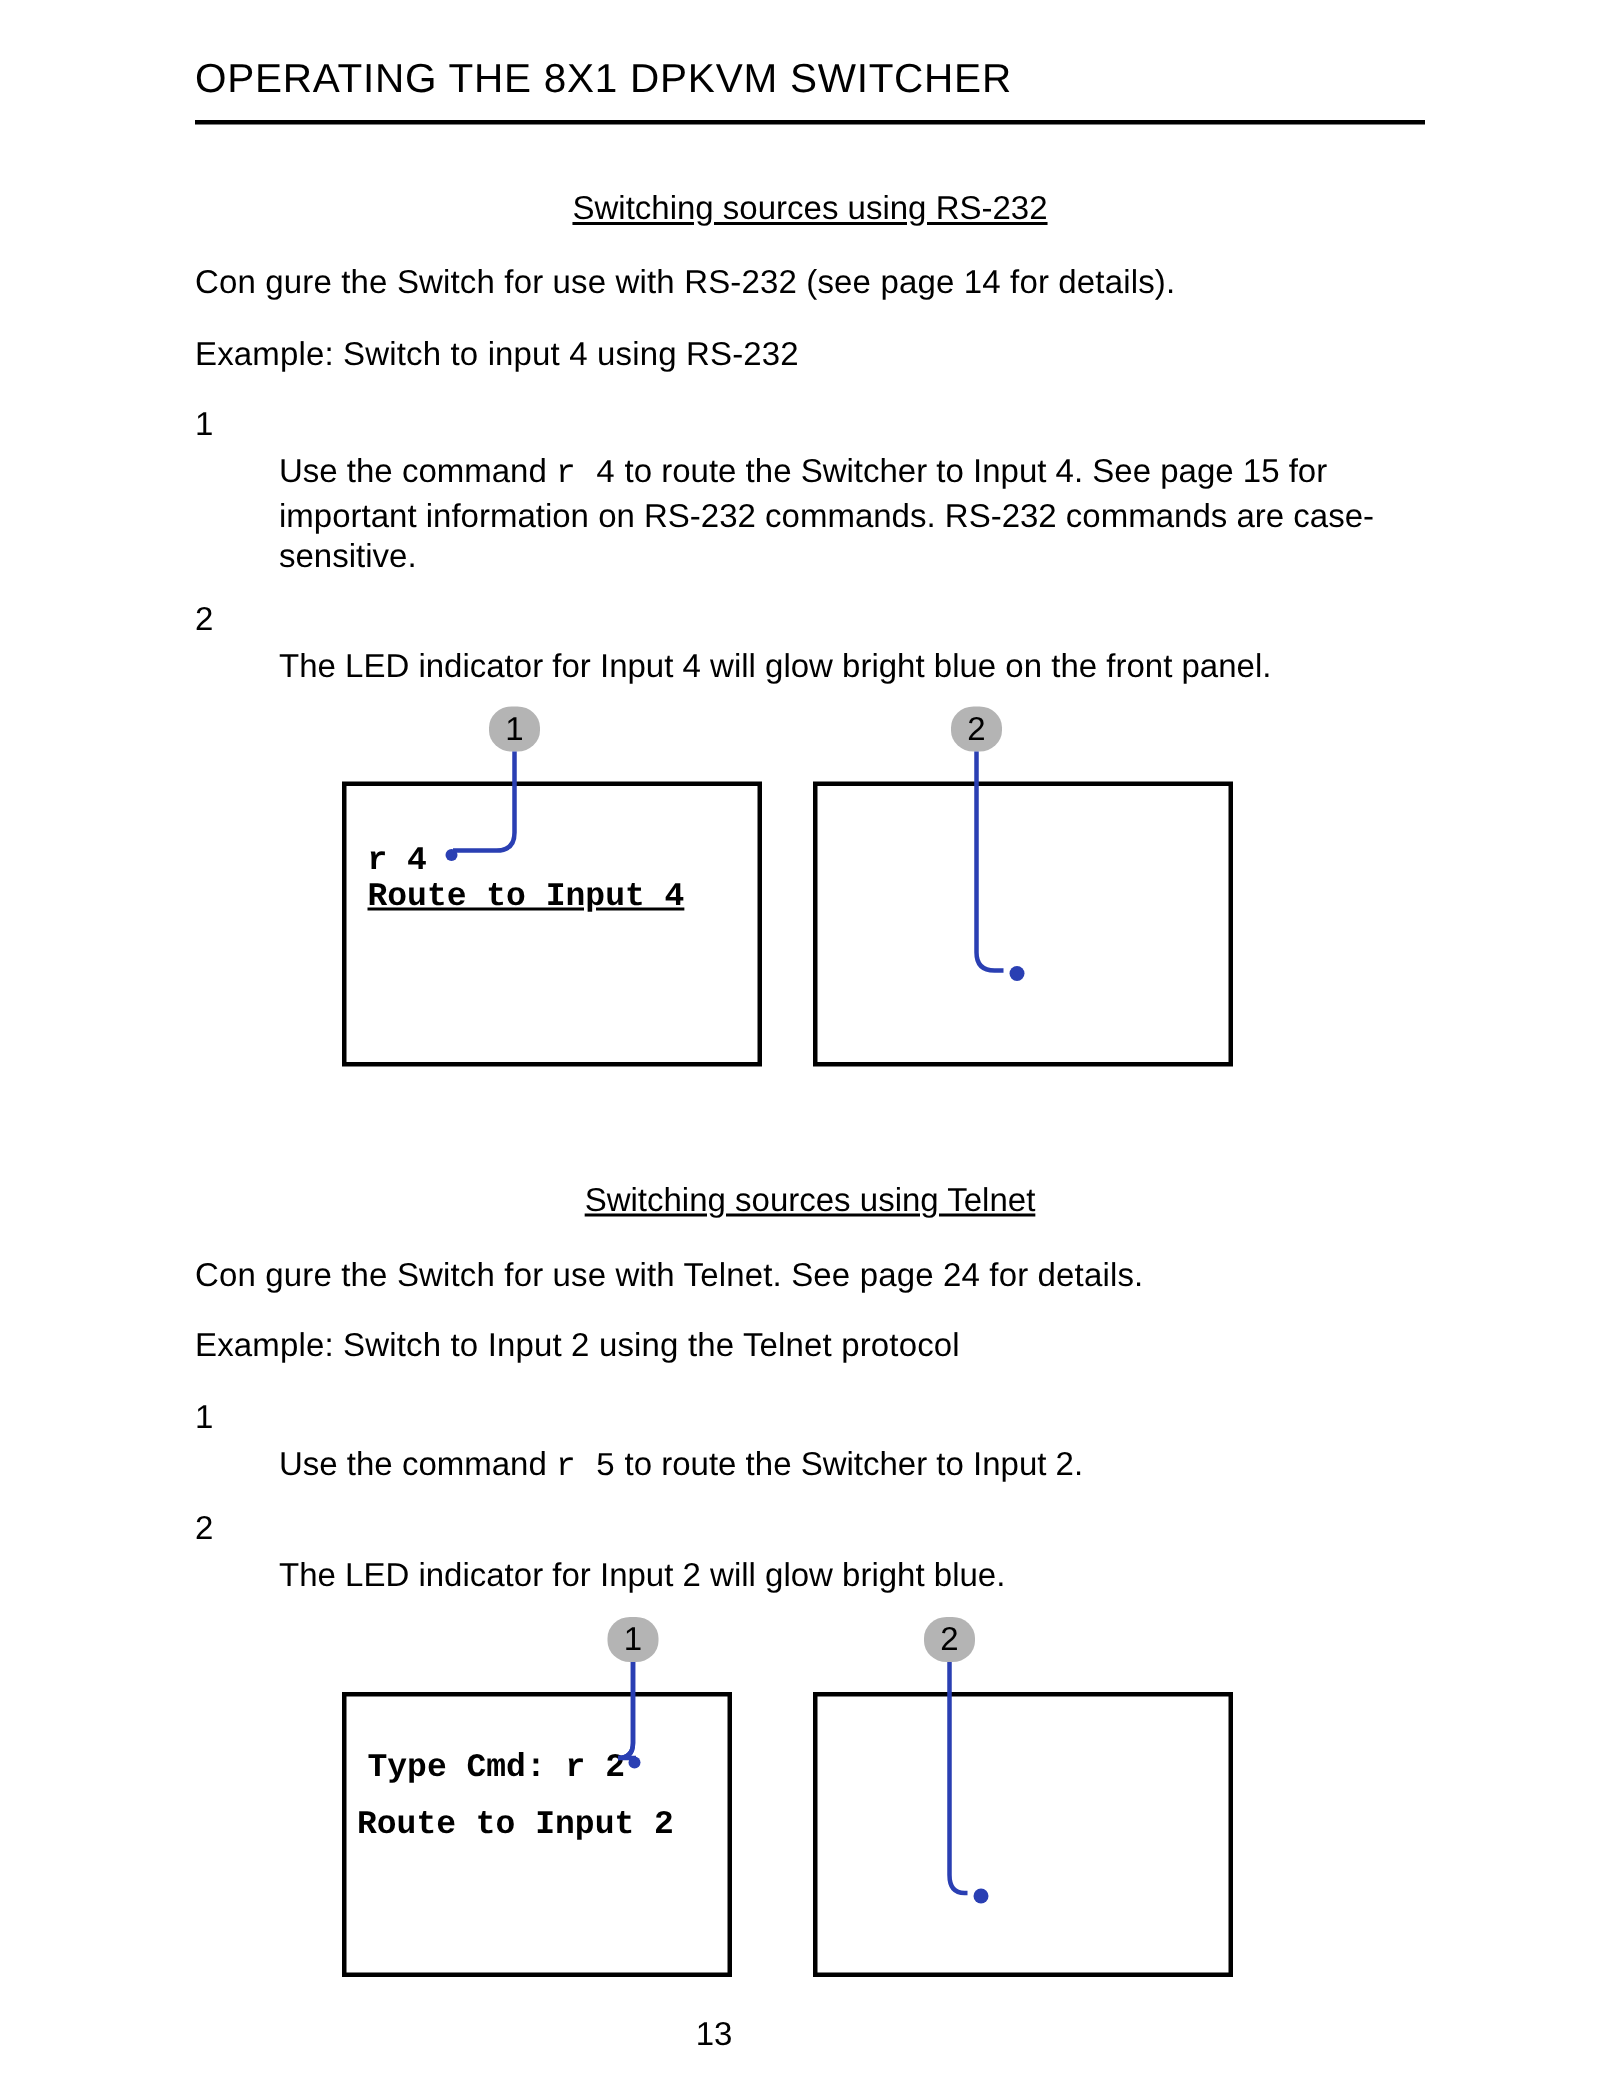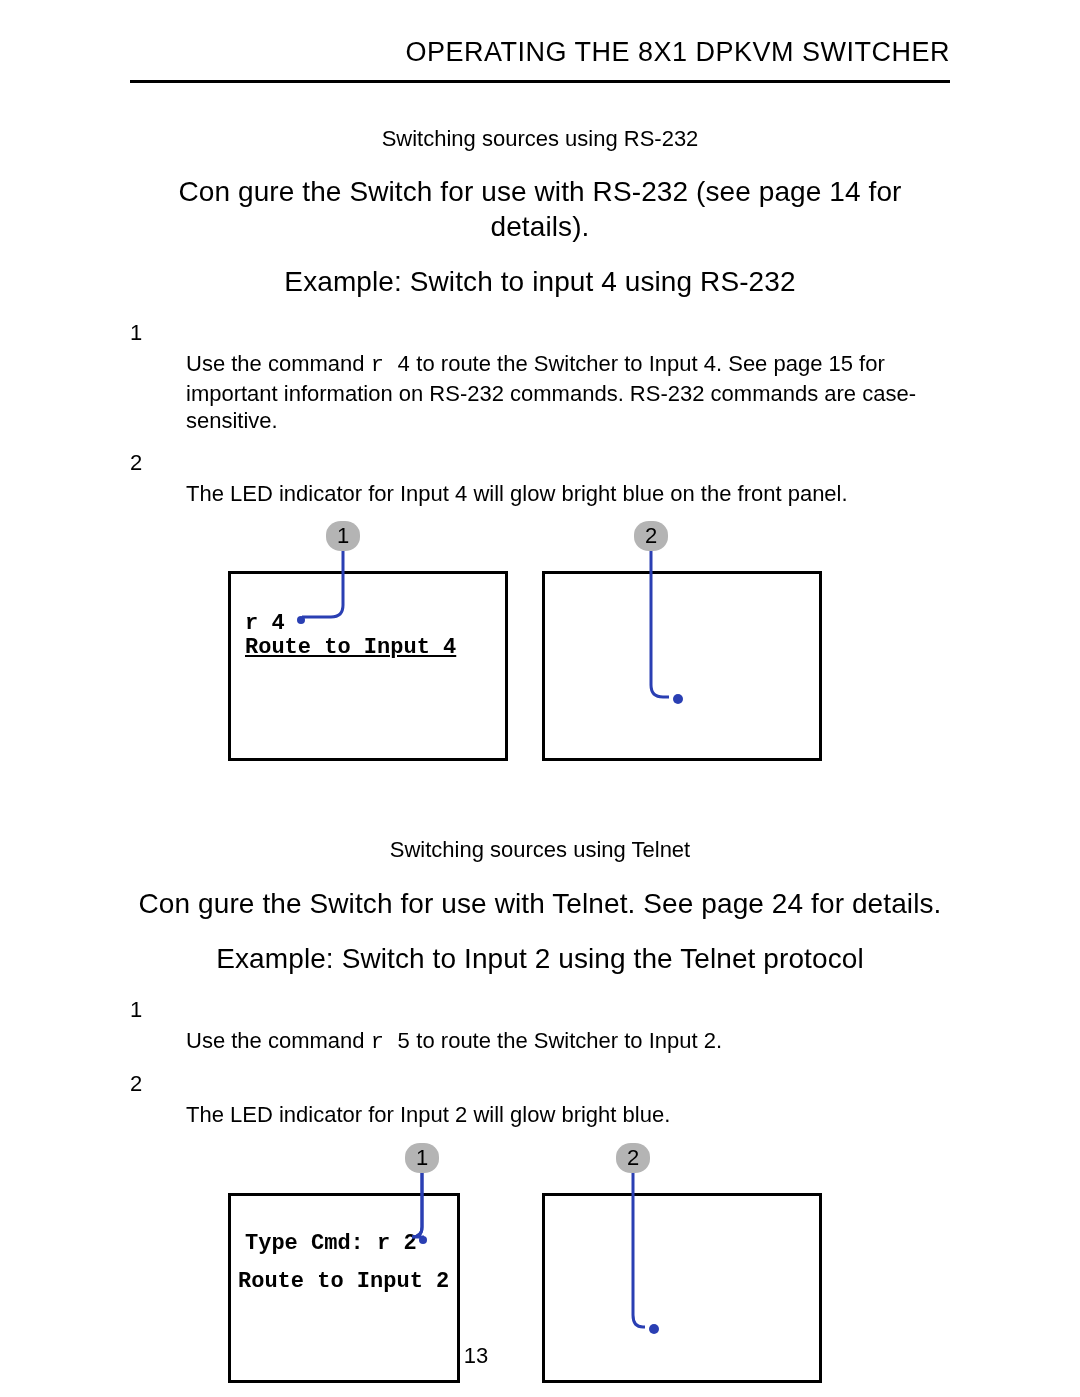--- a/index.html
+++ b/index.html
@@ -6,37 +6,37 @@
   html, body { width: 1080px; height: 1397px; }
   body {
     background: #ffffff;
     font-family: Arial, Helvetica, sans-serif;
     color: #000;
     font-size: 22px;
     line-height: 1.25;
     padding: 36px 130px 0 130px;
   }
   .page-title {
-    text-align: right;
+    text-align: left;
     font-size: 27px;
     letter-spacing: 0.5px;
     padding-bottom: 10px;
     border-bottom: 3px solid #000;
     margin-bottom: 42px;
   }
   .section-heading {
     text-align: center;
     font-size: 22px;
     margin-bottom: 22px;
+    text-decoration: underline;
   }
   .para {
-    font-size: 28px;
+    font-size: 22px;
     margin-bottom: 20px;
     letter-spacing: 0.1px;
-    text-align: center;
   }
   .steps { margin-bottom: 8px; }
   .step {
     display: flex;
     align-items: flex-start;
     margin-bottom: 14px;
   }
   .step-num {
     width: 56px;
     flex: 0 0 56px;
@@ -146,21 +146,21 @@
     <div class="step-num">2</div>
     <div class="step-text">The LED indicator for Input 2 will glow bright blue.</div>
   </div>
 </div>
 
 <div class="figure-row2">
 
   <div class="callout-badge" style="left:221px; top:0px;">1</div>
   <div class="callout-badge" style="left:432px; top:0px;">2</div>
 
-  <div class="box" style="left:44px; top:50px; width:232px; height:190px;">
+  <div class="box" style="left:44px; top:50px; width:260px; height:190px;">
     <div style="position:absolute; left:14px; top:34px;" class="mono">Type Cmd: r 2</div>
     <div style="position:absolute; left:7px; top:72px;" class="mono">Route to Input 2</div>
     <div style="position:absolute; left:188px; top:40px; width:8px; height:8px; border-radius:50%; background:#2a3fb3;"></div>
   </div>
 
   <svg class="connector" style="left:0; top:0; width:400px; height:260px;">
     <path d="M 238 30 L 238 84 Q 238 94 228 94 L 240 94" stroke="#2a3fb3" stroke-width="3" fill="none"></path>
     <path d="M 238 30 L 238 84 Q 238 94 228 94" stroke="#2a3fb3" stroke-width="3" fill="none"></path>
   </svg>
 

